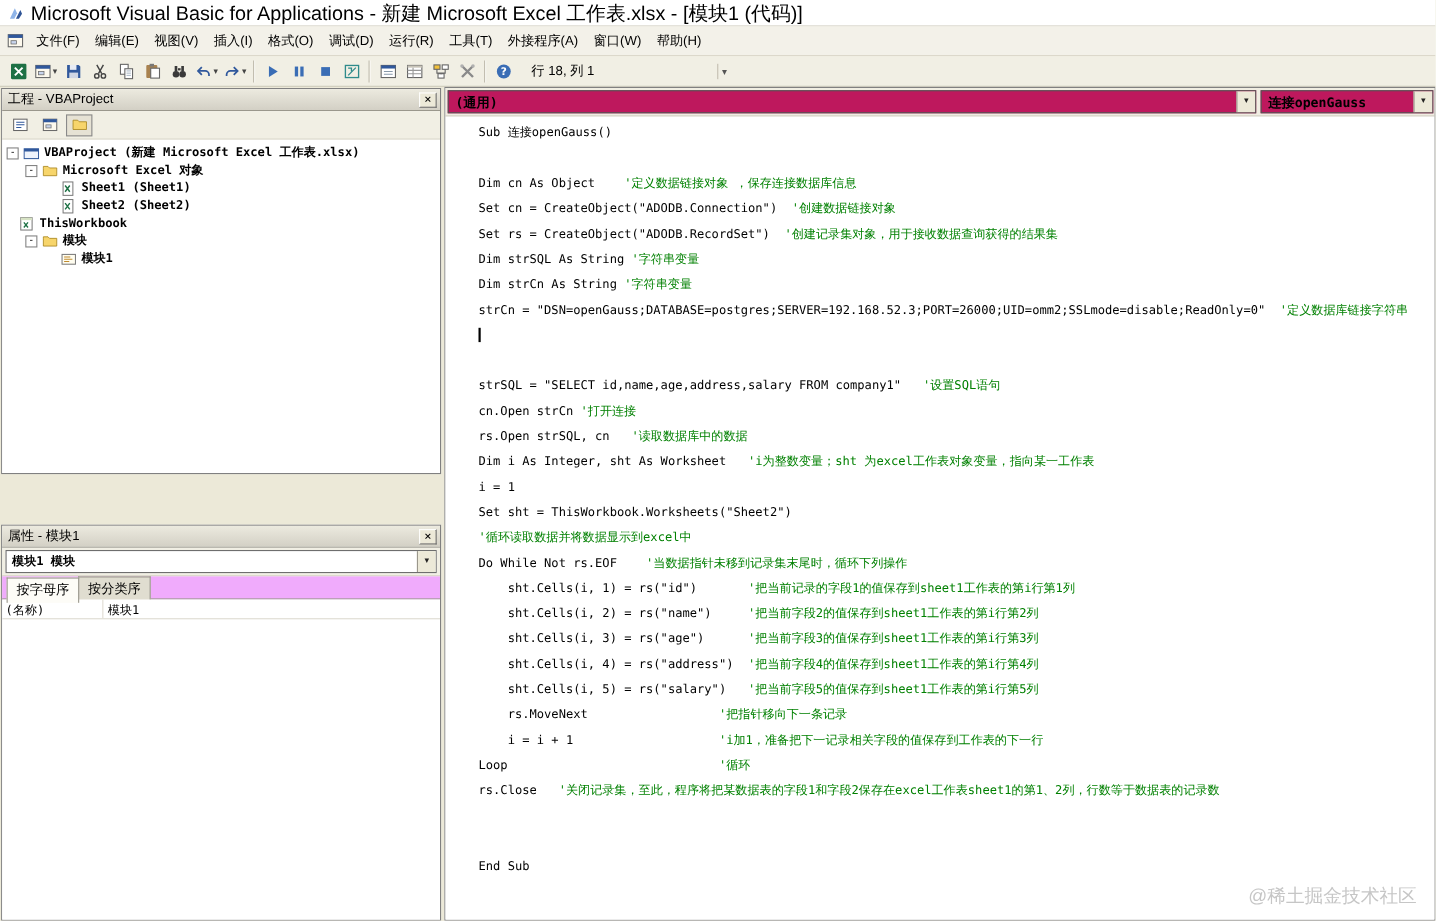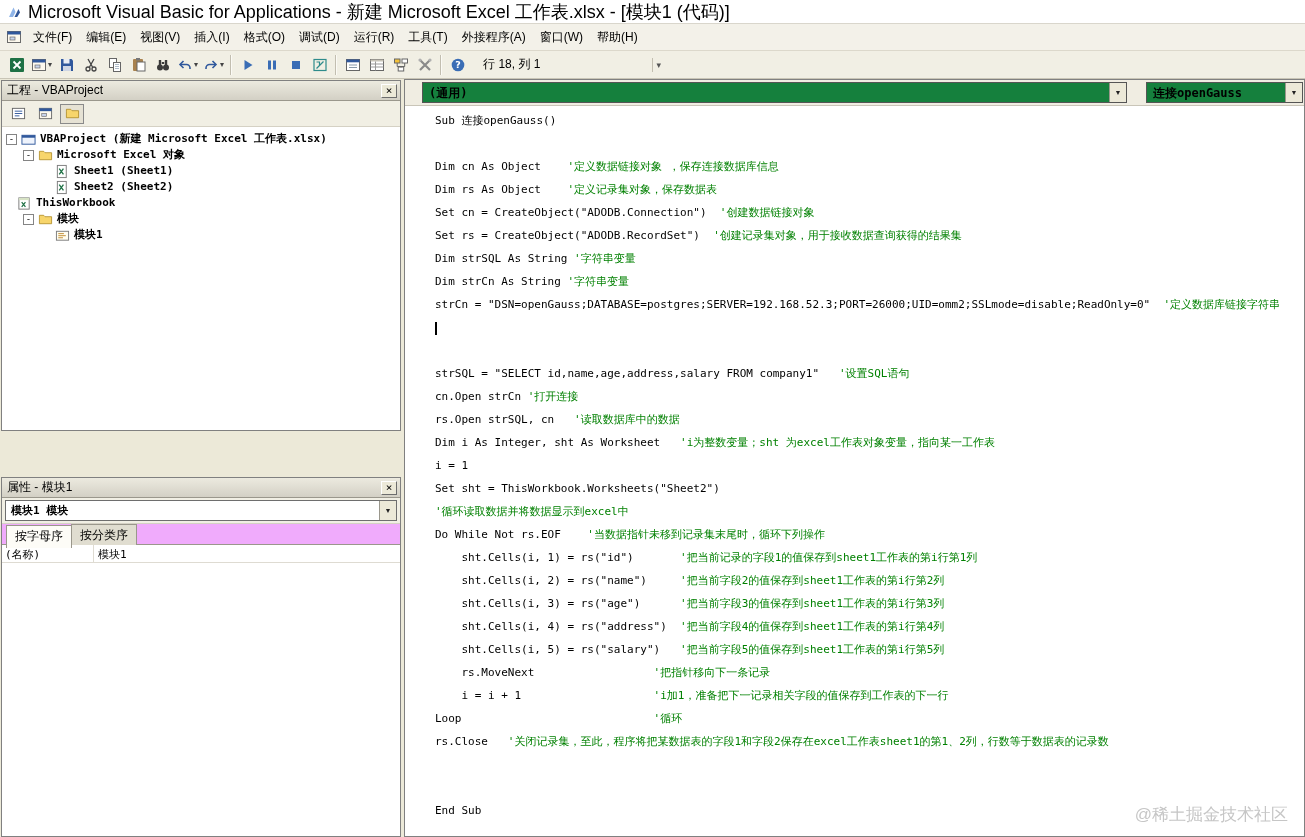--- a/index.html
+++ b/index.html
@@ -60,21 +60,21 @@
   .tab { padding:2px 8px 3px 8px; border:1px solid #9a978c; border-bottom:none; background:#e0ddd0; margin-right:-1px; white-space:nowrap; }
   .tab.active { background:#fdfcf7; position:relative; top:1px; }
   .props-grid { flex:1; background:#fff; overflow:hidden; font:11px/16px "DejaVu Sans Mono",monospace; }
   .prop-row { display:flex; height:18px; border-bottom:1px solid #dedbd2; }
   .prop-name { width:92px; flex:none; border-right:1px solid #dedbd2; padding:2px 3px; white-space:nowrap; }
   .prop-value { flex:1; padding:2px 4px; white-space:nowrap; }
 
   
   .right-col { flex:1; min-width:0; display:flex; flex-direction:column; border:1px solid #808080; background:#fff; }
   .code-header { height:26px; flex:none; background:#f0ede2; display:flex; gap:4px; padding:2px 1px 2px 2px; border-bottom:1px solid #c9c5b8; }
-  .code-dd { background:#15803d; border:1px solid #555; display:flex; align-items:flex-end;margin-left:15px; }
+  .code-dd { background:#be185d; border:1px solid #555; display:flex; align-items:flex-end; }
   .code-dd .dd-label { flex:1; padding:0 6px; font:bold 12px/18px "DejaVu Sans Mono",monospace; white-space:nowrap; overflow:hidden; }
   .code-dd.general { flex:1; }
   .code-dd.proc { width:157px; flex:none; }
   .code-area { flex:1; position:relative; background:#fff; padding:3px 0 0 30px; overflow:hidden;
                font:11px/23px "DejaVu Sans Mono",monospace; }
   .code-line { height:23px; white-space:pre; }
   .code-text { color:#000; }
   .comment-text { color:#008000; }
   .caret { display:inline-block; width:1.5px; height:13px; background:#000; vertical-align:middle; }
   .watermark { position:absolute; right:16px; bottom:10px; color:#c6c6c6; font:17px "Liberation Sans",sans-serif; pointer-events:none; }
@@ -502,21 +502,20 @@
         <div class="code-dd proc">
           <span class="dd-label">连接openGauss</span>
           <span class="dd-btn">▼</span>
         </div>
       </div>
       <div class="code-area">
         <div id="code-lines">
             <div class="code-line"><span class="code-text">Sub 连接openGauss()</span></div>
             <div class="code-line"></div>
             <div class="code-line"><span class="code-text">Dim cn As Object    </span><span class="comment-text">'定义数据链接对象 ，保存连接数据库信息</span></div>
-            <div class="code-line"><span class="code-text">Dim rs As Object    </span><span class="comment-text">'定义记录集对象，保存数据表</span></div>
             <div class="code-line"><span class="code-text">Set cn = CreateObject("ADODB.Connection")  </span><span class="comment-text">'创建数据链接对象</span></div>
             <div class="code-line"><span class="code-text">Set rs = CreateObject("ADODB.RecordSet")  </span><span class="comment-text">'创建记录集对象，用于接收数据查询获得的结果集</span></div>
             <div class="code-line"><span class="code-text">Dim strSQL As String </span><span class="comment-text">'字符串变量</span></div>
             <div class="code-line"><span class="code-text">Dim strCn As String </span><span class="comment-text">'字符串变量</span></div>
             <div class="code-line"><span class="code-text">strCn = "DSN=openGauss;DATABASE=postgres;SERVER=192.168.52.3;PORT=26000;UID=omm2;SSLmode=disable;ReadOnly=0"  </span><span class="comment-text">'定义数据库链接字符串</span></div>
             <div class="code-line"><span class="caret"></span></div>
             <div class="code-line"></div>
             <div class="code-line"><span class="code-text">strSQL = "SELECT id,name,age,address,salary FROM company1"   </span><span class="comment-text">'设置SQL语句</span></div>
             <div class="code-line"><span class="code-text">cn.Open strCn </span><span class="comment-text">'打开连接</span></div>
             <div class="code-line"><span class="code-text">rs.Open strSQL, cn   </span><span class="comment-text">'读取数据库中的数据</span></div>

